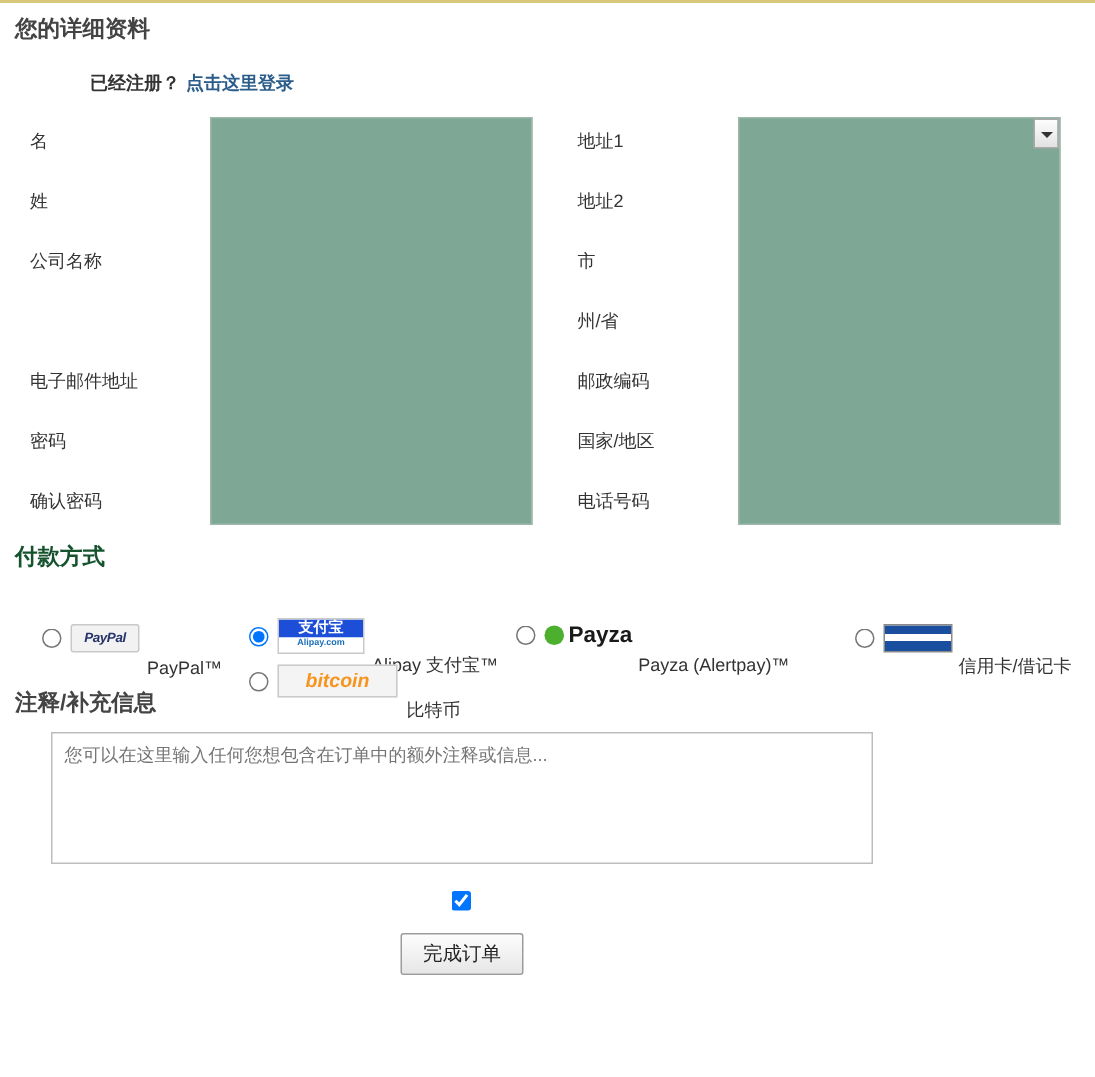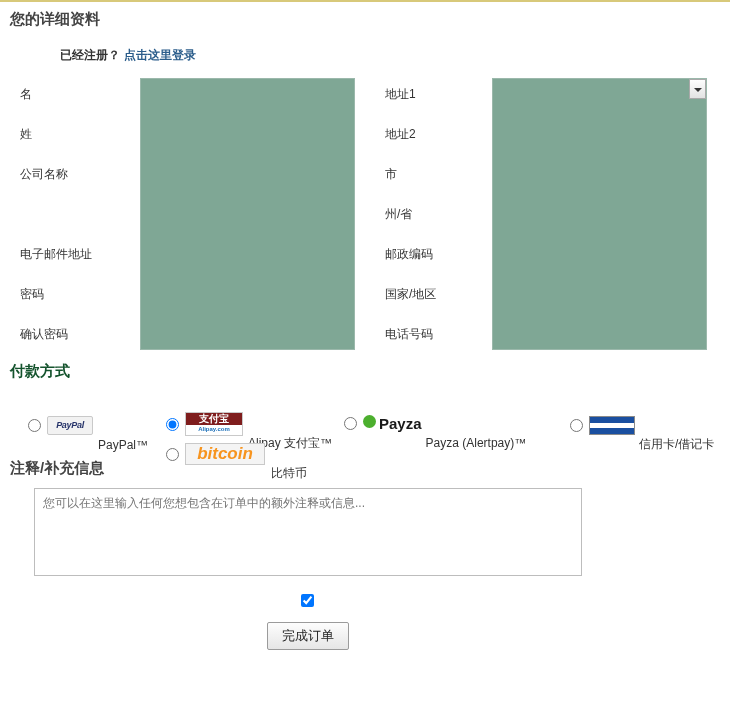--- a/index.html
+++ b/index.html
@@ -160,36 +160,36 @@
     background: #fff;
     border: 1px solid #c9c9c9;
     text-align: center;
     line-height: 11px;
     font-size: 10px;
     color: #ffffff;
     font-weight: bold;
     overflow: hidden;
   }
   .alipay-top {
-    background: #7f1d1d;
+    background: #1d4ed8;
     color: #fff;
     font-size: 10px;
     height: 12px;
     line-height: 12px;
   }
   .alipay-bot {
     background: #fff;
     color: #1c6fb8;
     font-size: 6px;
     height: 9px;
     line-height: 9px;
   }
   .logo-payza {
     display: inline-flex;
-    align-items: flex-start;
+    align-items: center;
     height: 18px;
     font-size: 15px;
     font-weight: bold;
     color: #1a1a1a;
     margin-right: 4px;
   }
   .payza-dot {
     width: 13px; height: 13px;
     border-radius: 50%;
     background: #4caf2e;
@@ -199,21 +199,21 @@
   .logo-cc {
     width: 44px; height: 17px;
     background: linear-gradient(#1a4fa0 0 35%, #ffffff 35% 62%, #1a4fa0 62% 100%);
     border: 1px solid #8a8a8a;
     margin-right: 4px;
   }
   .logo-bitcoin {
     width: 78px; height: 20px;
     background: #f4f4f4;
     border: 1px solid #c9c9c9;
-    font-size: 17px;
+    font-size: 13px;
     font-weight: bold;
     font-style: italic;
     color: #f7941e;
     text-align: center;
     line-height: 20px;
   }
   .logo-express {
     font-size: 11px;
     color: #6a6a6a;
     margin-right: 5px;

